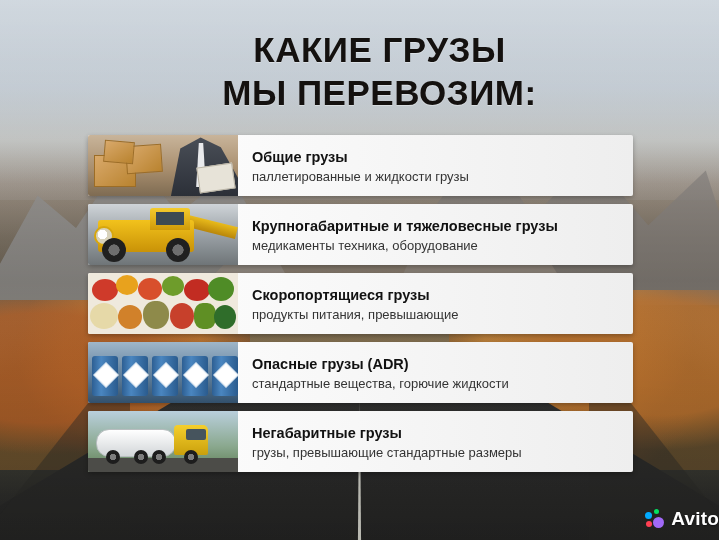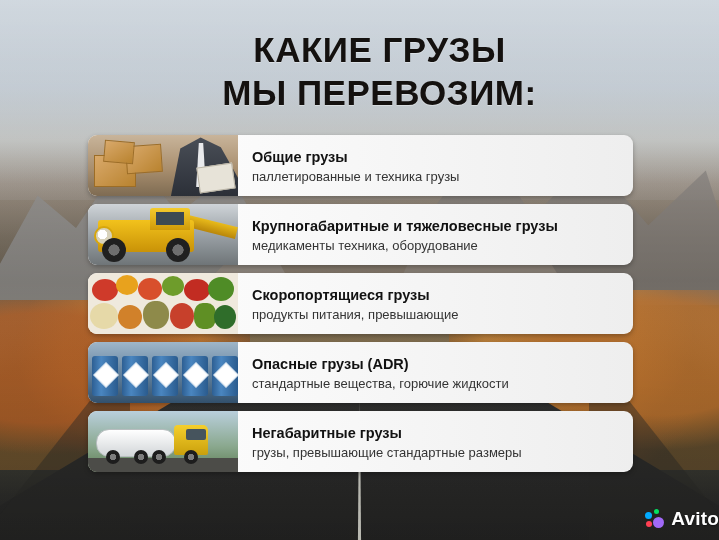--- a/index.html
+++ b/index.html
@@ -145,21 +145,21 @@
     left: 88px;
     top: 135px;
     width: 545px;
   }
   .card {
     position: relative;
     display: flex;
     align-items: stretch;
     height: 61px;
     margin-bottom: 8px;
-    border-radius: 9px;
+    border-radius: 2px;
     overflow: hidden;
     background: linear-gradient(to right, #ffffff 0%, #f6f6f6 55%, #eeeeee 100%);
     box-shadow: 0 2px 5px rgba(0,0,0,0.28);
   }
   .card-thumb {
     position: relative;
     width: 150px;
     flex: 0 0 150px;
     overflow: hidden;
   }
@@ -397,21 +397,21 @@
       <div class="card-thumb t1">
         <span class="box b1"></span>
         <span class="box b2"></span>
         <span class="box b3"></span>
         <span class="suit"></span>
         <span class="shirt"></span>
         <span class="clip"></span>
       </div>
       <div class="card-text">
         <div class="card-title">Общие грузы</div>
-        <div class="card-sub">паллетированные и техника грузы</div>
+        <div class="card-sub">паллетированные и жидкости грузы</div>
       </div>
     </div>
 
     <div class="card">
       <div class="card-thumb t2">
         <span class="arm"></span>
         <span class="body"></span>
         <span class="cab"></span>
         <span class="cabglass"></span>
         <span class="lamp"></span>

